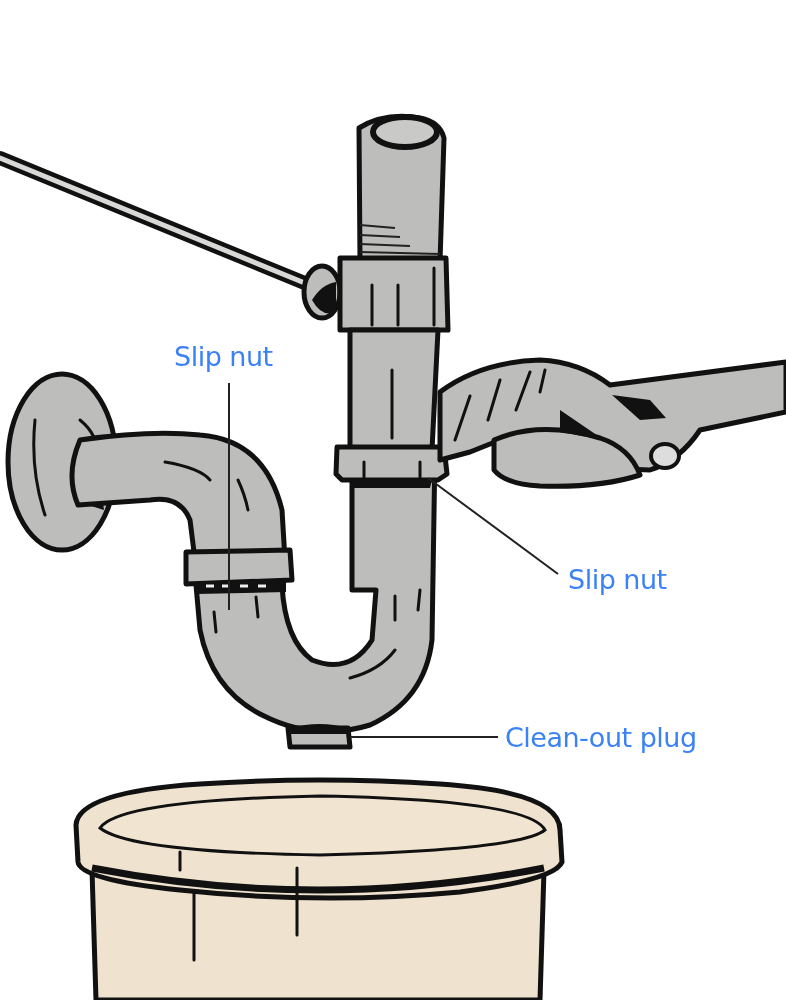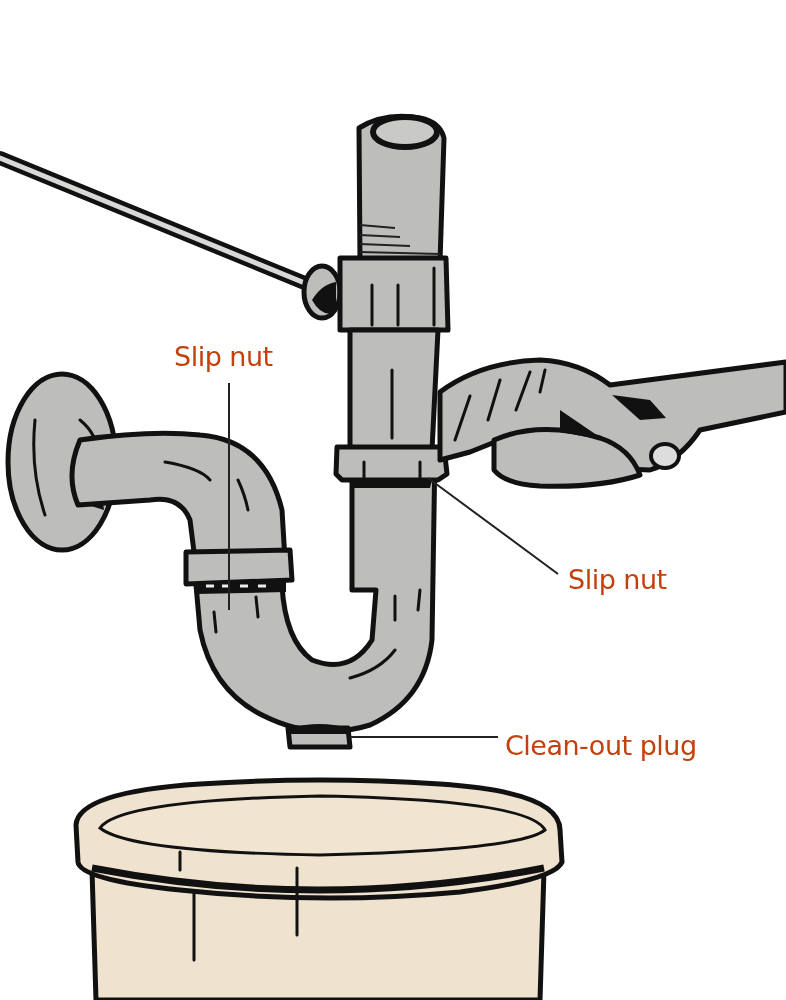--- a/index.html
+++ b/index.html
@@ -1,21 +1,21 @@
 <!DOCTYPE html>
 <html><head>
   <meta charset="utf-8">
   <style>
     html, body { margin: 0; padding: 0; background: #ffffff; }
     body { width: 786px; height: 1000px; overflow: hidden; position: relative; font-family: "DejaVu Sans", "Liberation Sans", sans-serif; }
     #stage { position: absolute; left: 0; top: 0; width: 786px; height: 1000px; }
-    .label { position: absolute; font-size: 27px; color: #c2410c; letter-spacing: -0.5px; white-space: nowrap; line-height: 1; }
+    .label { position: absolute; font-size: 27px; color: #3b82f6; letter-spacing: -0.5px; white-space: nowrap; line-height: 1; }
     #label-slip-nut-upper { left: 174px; top: 343px; }
     #label-slip-nut-lower { left: 568px; top: 566px; }
-    #label-clean-out-plug { left: 505px; top: 724px; margin-top: 8px; }
+    #label-clean-out-plug { left: 505px; top: 724px; }
   </style>
 </head>
 <body>
 
 <div id="stage">
   <svg width="786" height="1000" viewBox="0 0 786 1000" xmlns="http://www.w3.org/2000/svg">
     <defs>
       <style>
         .pipe { fill: #bdbdbb; stroke: #111; stroke-width: 5; stroke-linejoin: round; }
         .ln { fill: none; stroke: #111; stroke-width: 3; stroke-linecap: round; }

